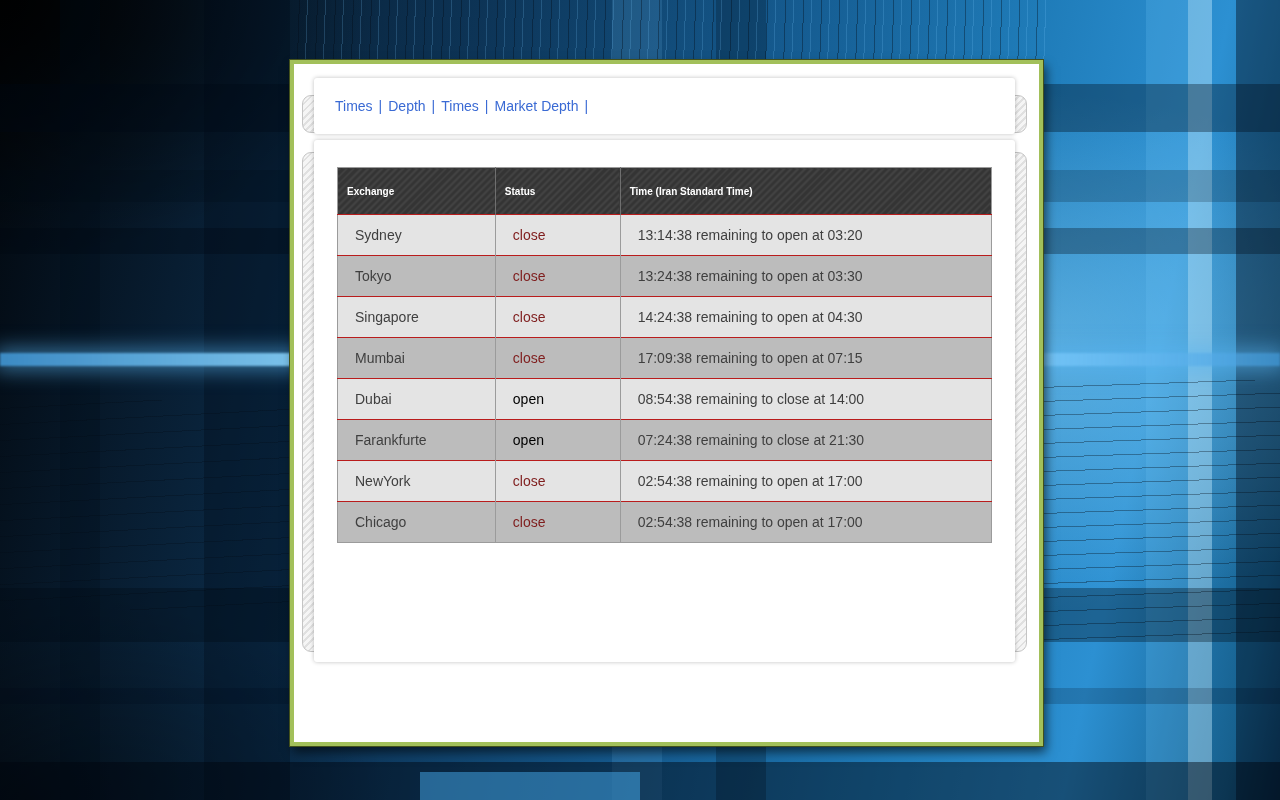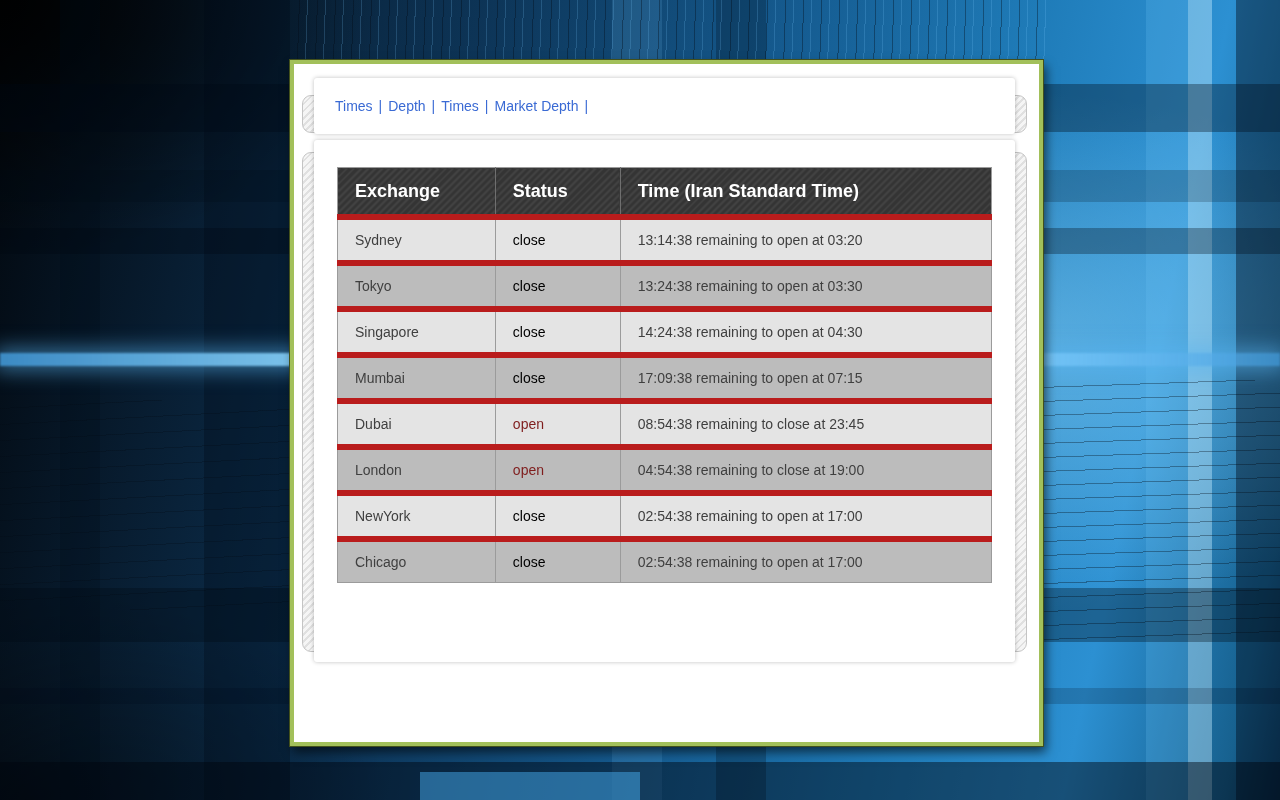--- a/index.html
+++ b/index.html
@@ -97,38 +97,38 @@
     font-size: 14px;
     color: #3f3f3f;
     border: 1px solid #9b9b9b;
   }
   #market-table col.c-exchange { width: 158px; }
   #market-table col.c-status   { width: 125px; }
   #market-table col.c-time     { width: 372px; }
   #market-table th {
     height: 46px;
     text-align: left;
-    padding: 0 0 0 17px;
+    padding: 0 0 0 9px;
     color: #ffffff;
     font-weight: bold;
-    font-size: 18px;
+    font-size: 10px;
     background-color: #343434;
     background-image: repeating-linear-gradient(135deg, rgba(255,255,255,.07) 0 2px, transparent 2px 5px);
   }
   #market-table th + th { border-left: 1px solid #6f6f6f; margin-top: 40px; }
   #market-table td {
     height: 40px;
     padding: 0 0 0 17px;
   }
   #market-table td + td { border-left: 1px solid #9b9b9b; }
-  #market-table tbody tr { border-top: 6px solid #b91c1c; padding-left: 40px; }
+  #market-table tbody tr { border-top: 1px solid #b91c1c; padding-left: 40px; }
   #market-table tbody tr:nth-child(odd)  { background: #e4e4e4; }
   #market-table tbody tr:nth-child(even) { background: #bcbcbc; }
-  .status-close { color: #000000; margin-top: 41px; }
-  .status-open  { color: #7f1d1d; }
+  .status-close { color: #7f1d1d; margin-top: 41px; }
+  .status-open  { color: #000000; }
 </style>
 </head>
 <body>
 
 <div id="wallpaper">
   <div class="vband vb7"></div>
   <div class="vband vb1"></div>
   <div class="vband vb2"></div>
   <div class="vband vb3"></div>
   <div class="vband vb4"></div>
@@ -189,26 +189,26 @@
               <td>14:24:38 remaining to open at 04:30</td>
             </tr>
             <tr>
               <td>Mumbai</td>
               <td class="status-close">close</td>
               <td>17:09:38 remaining to open at 07:15</td>
             </tr>
             <tr>
               <td>Dubai</td>
               <td class="status-open">open</td>
-              <td>08:54:38 remaining to close at 23:45</td>
-            </tr>
-            <tr>
-              <td>London</td>
+              <td>08:54:38 remaining to close at 14:00</td>
+            </tr>
+            <tr>
+              <td>Farankfurte</td>
               <td class="status-open">open</td>
-              <td>04:54:38 remaining to close at 19:00</td>
+              <td>07:24:38 remaining to close at 21:30</td>
             </tr>
             <tr>
               <td>NewYork</td>
               <td class="status-close">close</td>
               <td>02:54:38 remaining to open at 17:00</td>
             </tr>
             <tr>
               <td>Chicago</td>
               <td class="status-close">close</td>
               <td>02:54:38 remaining to open at 17:00</td>

